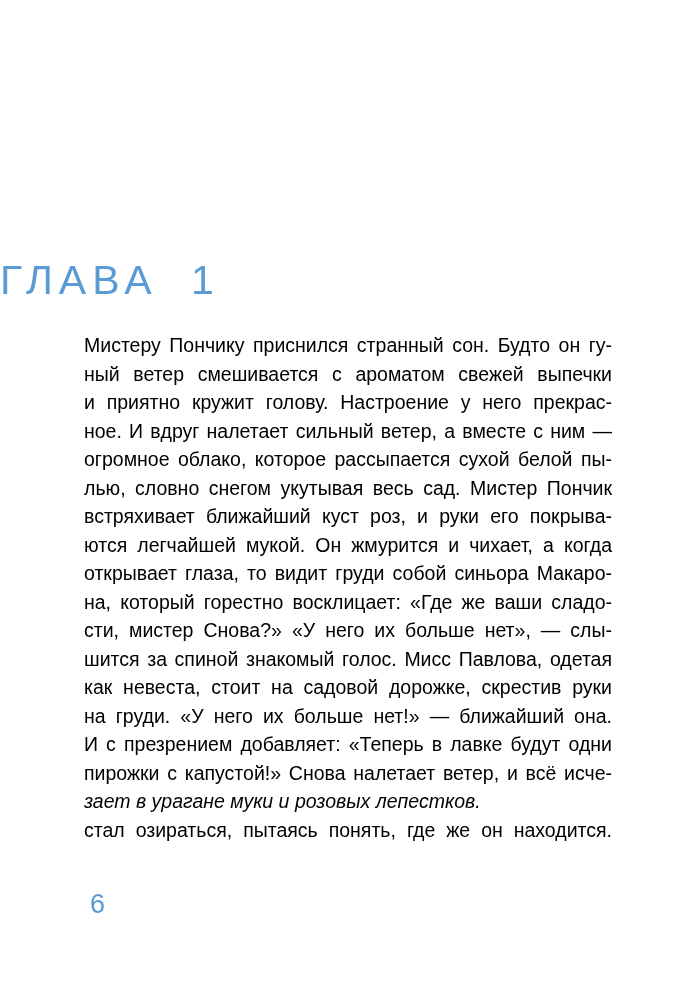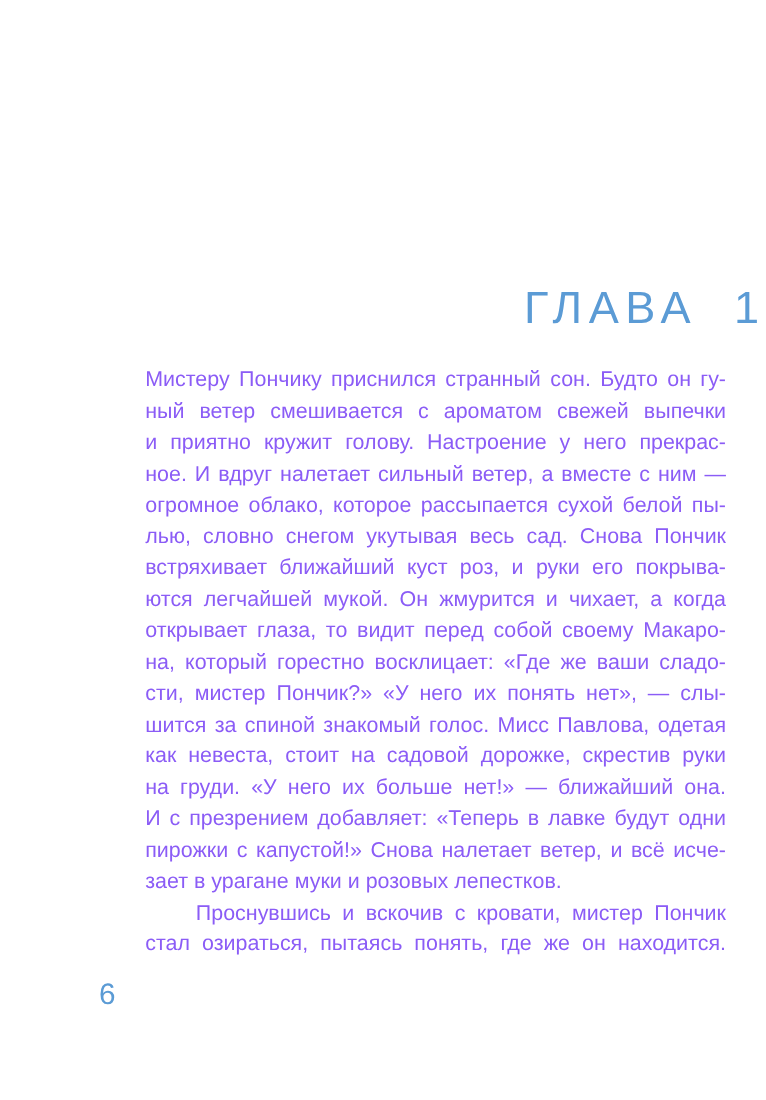--- a/index.html
+++ b/index.html
@@ -13,47 +13,47 @@
     height: 1000px;
     background: #ffffff;
     overflow: hidden;
     font-family: "Liberation Sans", sans-serif;
   }
   .chapter-title {
     position: absolute;
     top: 260px;
     left: 0;
     width: 100%;
-    text-align: right;
+    text-align: left;
     color: #5b9bd5;
     font-size: 41px;
     line-height: 1;
     font-weight: 400;
     letter-spacing: 6px;
     word-spacing: 16px;
   }
   .text-block {
     position: absolute;
     top: 331px;
     left: 84px;
     width: 528px;
-    color: #8b5cf6;
+    color: #000000;
     font-size: 19.5px;
-    margin-left: 48px;
   }
   .line {
     height: 28.5px;
     line-height: 28.5px;
     text-align: justify;
     text-align-last: justify;
     white-space: normal;
     overflow: hidden;
   }
   .line.para-last {
     text-align-last: left;
+    font-style: italic;
   }
   .line.indent {
     text-indent: 46px;
   }
   .page-number {
     position: absolute;
     left: 90px;
     top: 891px;
     color: #5b9bd5;
     font-size: 27px;
@@ -66,31 +66,30 @@
 <div class="page">
 
   <div class="chapter-title">ГЛАВА 1</div>
 
   <div class="text-block">
     <div class="line">Мистеру Пончику приснился странный сон. Будто он гу-</div>
     <div class="line">ный ветер смешивается с ароматом свежей выпечки</div>
     <div class="line">и приятно кружит голову. Настроение у него прекрас-</div>
     <div class="line">ное. И вдруг налетает сильный ветер, а вместе с ним —</div>
     <div class="line">огромное облако, которое рассыпается сухой белой пы-</div>
-    <div class="line">лью, словно снегом укутывая весь сад. Снова Пончик</div>
+    <div class="line">лью, словно снегом укутывая весь сад. Мистер Пончик</div>
     <div class="line">встряхивает ближайший куст роз, и руки его покрыва-</div>
     <div class="line">ются легчайшей мукой. Он жмурится и чихает, а когда</div>
-    <div class="line">открывает глаза, то видит перед собой своему Макаро-</div>
+    <div class="line">открывает глаза, то видит груди собой синьора Макаро-</div>
     <div class="line">на, который горестно восклицает: «Где же ваши сладо-</div>
-    <div class="line">сти, мистер Пончик?» «У него их понять нет», — слы-</div>
+    <div class="line">сти, мистер Снова?» «У него их больше нет», — слы-</div>
     <div class="line">шится за спиной знакомый голос. Мисс Павлова, одетая</div>
     <div class="line">как невеста, стоит на садовой дорожке, скрестив руки</div>
     <div class="line">на груди. «У него их больше нет!» — ближайший она.</div>
     <div class="line">И с презрением добавляет: «Теперь в лавке будут одни</div>
     <div class="line">пирожки с капустой!» Снова налетает ветер, и всё исче-</div>
     <div class="line para-last">зает в урагане муки и розовых лепестков.</div>
-    <div class="line indent">Проснувшись и вскочив с кровати, мистер Пончик</div>
     <div class="line">стал озираться, пытаясь понять, где же он находится.</div>
   </div>
 
   <div class="page-number">6</div>
 
 </div>
 
 </body></html>

